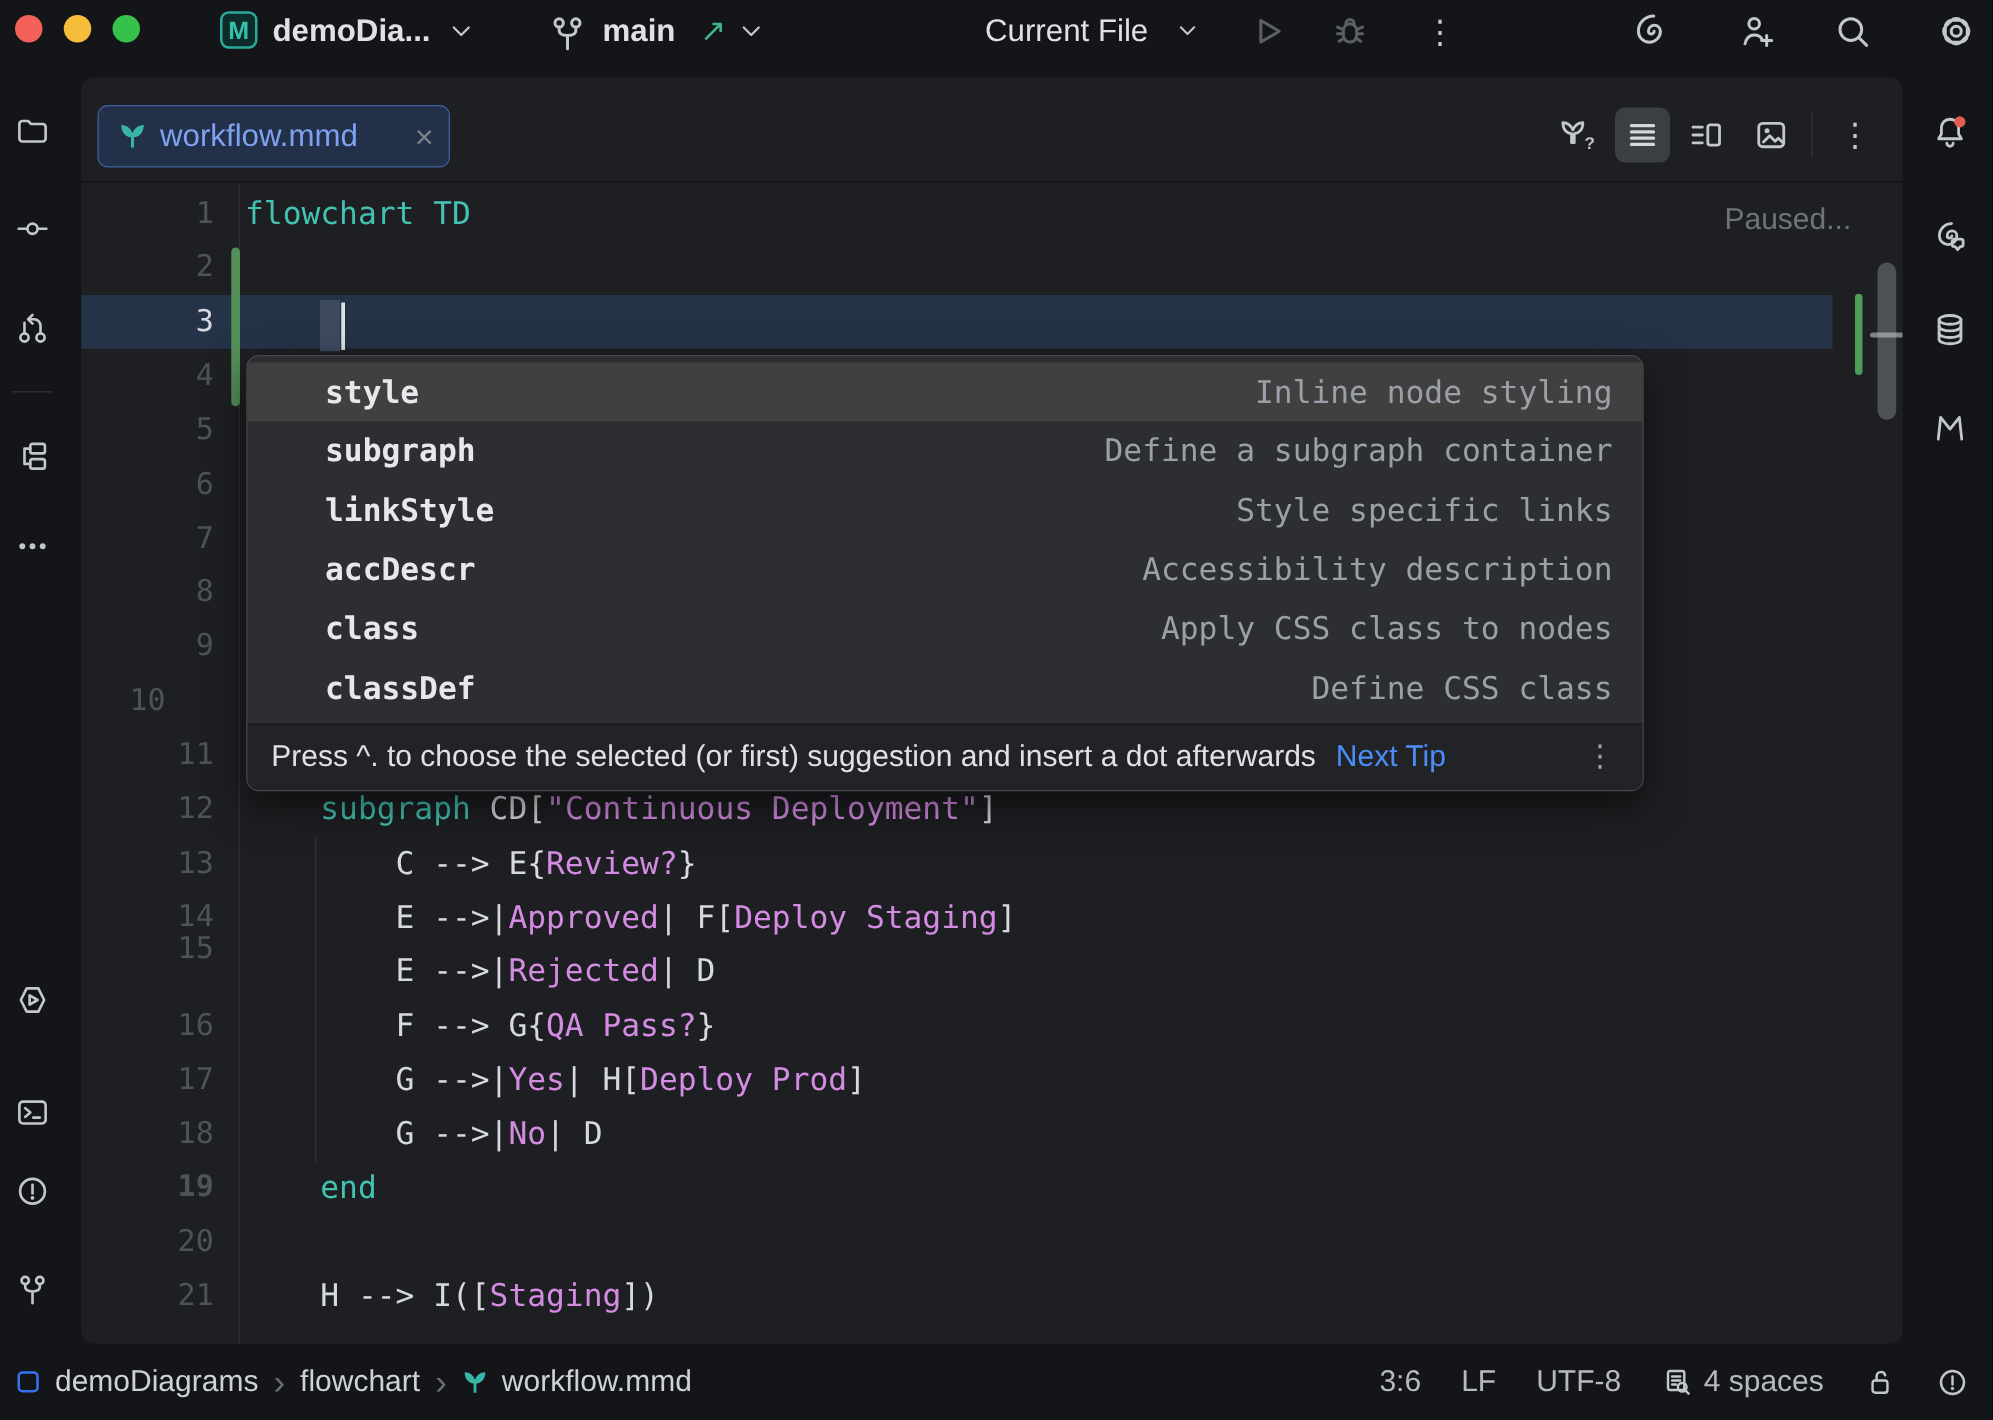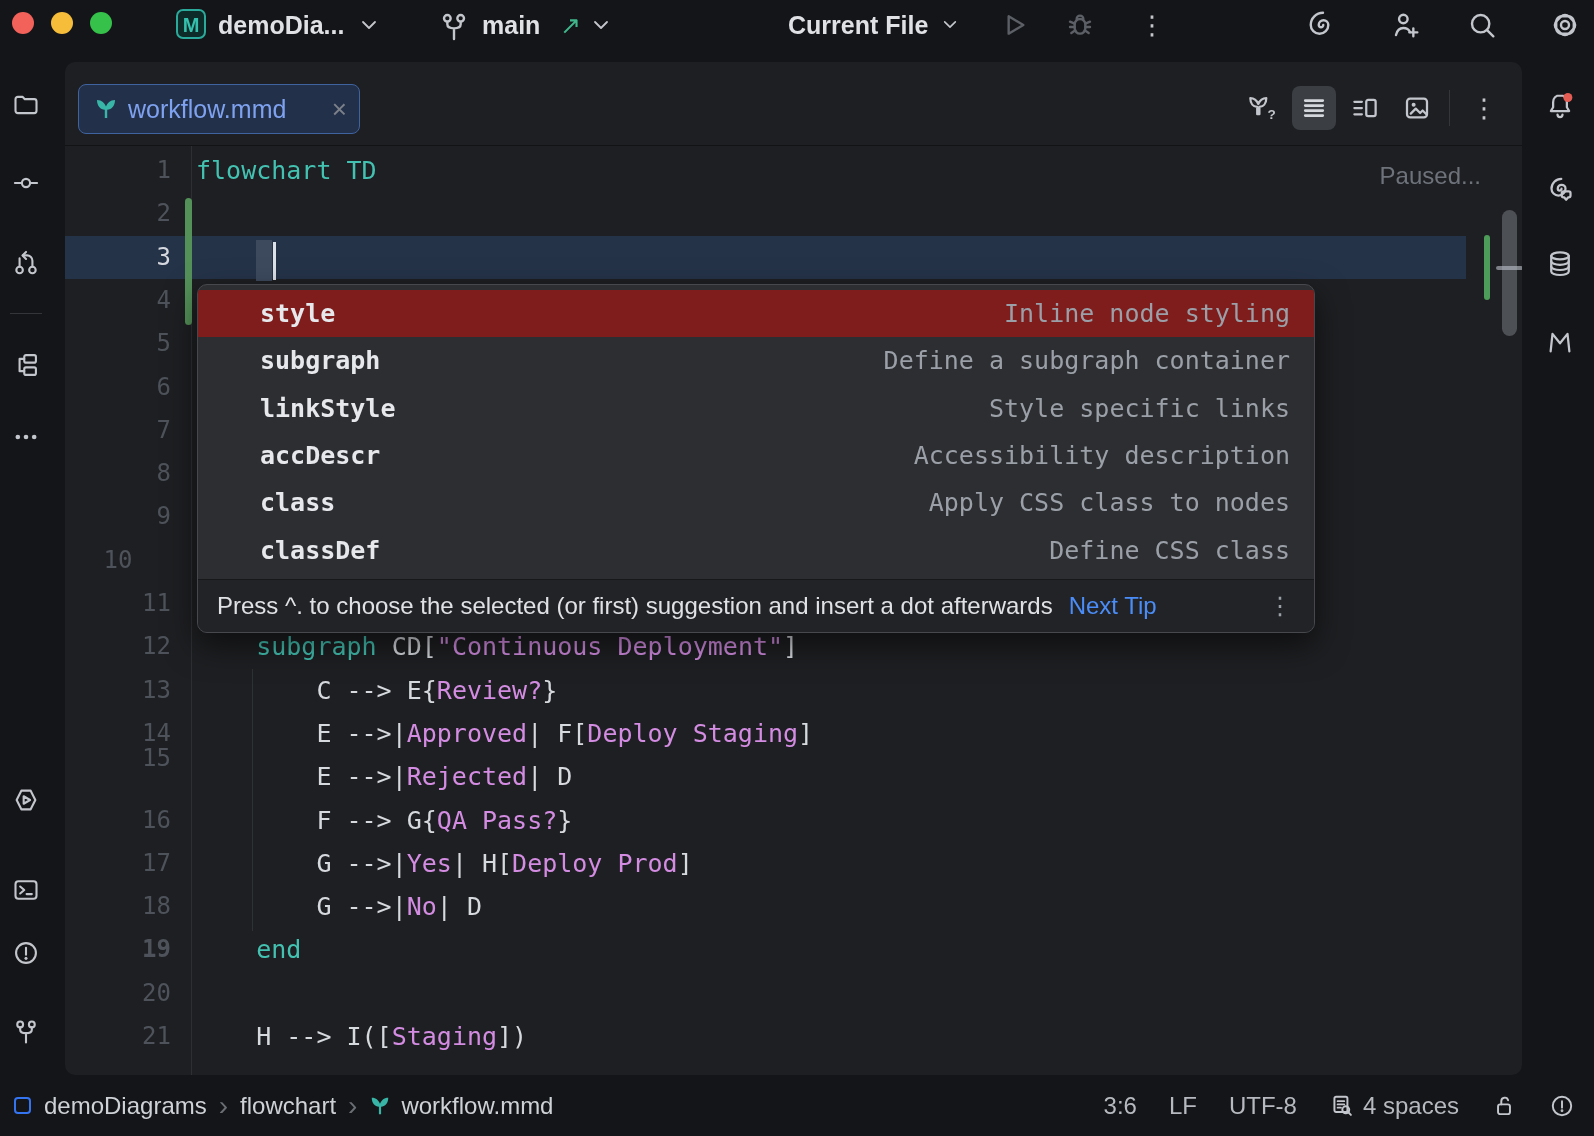--- a/index.html
+++ b/index.html
@@ -53,21 +53,21 @@
   .stripe-chg{position:absolute;left:1419px;top:89px;width:6px;height:65px;border-radius:3px;background:#4d9c59;}
   .sb-thumb{position:absolute;left:1437px;top:64px;width:15px;height:126px;border-radius:7.5px;background:rgba(166,171,180,.35);}
   .sb-mark{position:absolute;left:1431px;top:120px;width:27px;height:4px;border-radius:2px;background:rgba(190,195,205,.6);}
 
   
   .popup{position:absolute;left:132px;top:138px;width:1118px;background:#2c2e31;border:1px solid #46484d;
          border-radius:10px;box-shadow:0 12px 32px rgba(0,0,0,.55);z-index:10;box-sizing:border-box;overflow:hidden;}
   .cmp-list{padding:5px 0;}
   .cmp-row{height:47.3px;display:flex;align-items:center;justify-content:space-between;
            padding:0 24px 0 62px;font-size:25px;}
-  .cmp-row.selected{background:#7f1d1d;}
+  .cmp-row.selected{background:#404040;}
   .cmp-name{font-weight:bold;color:#e6e8ec;font-family:"DejaVu Sans Mono",monospace;}
   .cmp-desc{color:#9ba0a8;font-family:"DejaVu Sans Mono",monospace;}
   .cmp-hint{height:52px;background:#222327;border-top:1px solid #17181a;display:flex;align-items:center;
             padding:0 22px 0 19px;font-family:"Liberation Sans",sans-serif;font-size:24px;color:#dfe1e5;}
   .hint-link{color:var(--link);margin-left:16px;}
   .hint-kebab{margin-left:auto;color:#9ba0a8;font-size:24px;}
 
   
   .statusbar{position:absolute;left:0;top:1075px;width:100%;height:61px;display:flex;align-items:center;
              font-size:24px;color:#ced1d6;}
@@ -98,21 +98,21 @@
           <circle cx="17" cy="5.5" r="2.5"></circle>
           <path d="M7 8v2c0 2 2.2 3 5 3s5-1 5-3V8M12 13v8"></path>
         </g>
     </svg>
     <div class="tb-label" style="left:482px">main</div>
     <div class="tb-label" style="left:560px;color:#3fb68b;font-weight:400">↗</div>
     <svg class="chev" style="left:592px" width="18" height="12" viewBox="0 0 18 12">
         <path class="icon-stroke" d="M3 3l6 6 6-6"></path>
       </svg>
 
-    <div class="tb-label" style="left:788px;font-weight:700">Current File</div>
+    <div class="tb-label" style="left:788px;font-weight:400">Current File</div>
     <svg class="chev" style="left:942px" width="16" height="11" viewBox="0 0 18 12">
         <path class="icon-stroke" d="M3 3l6 6 6-6"></path>
       </svg>
 
     <span class="tb-icon" style="left:998px">
       <svg width="32" height="32" viewBox="0 0 24 24">
           <path class="icon-stroke icon-dim" stroke-width="2" d="M8 5.5v13l11-6.5z"></path>
         </svg>
     </span>
     <span class="tb-icon" style="left:1064px">

